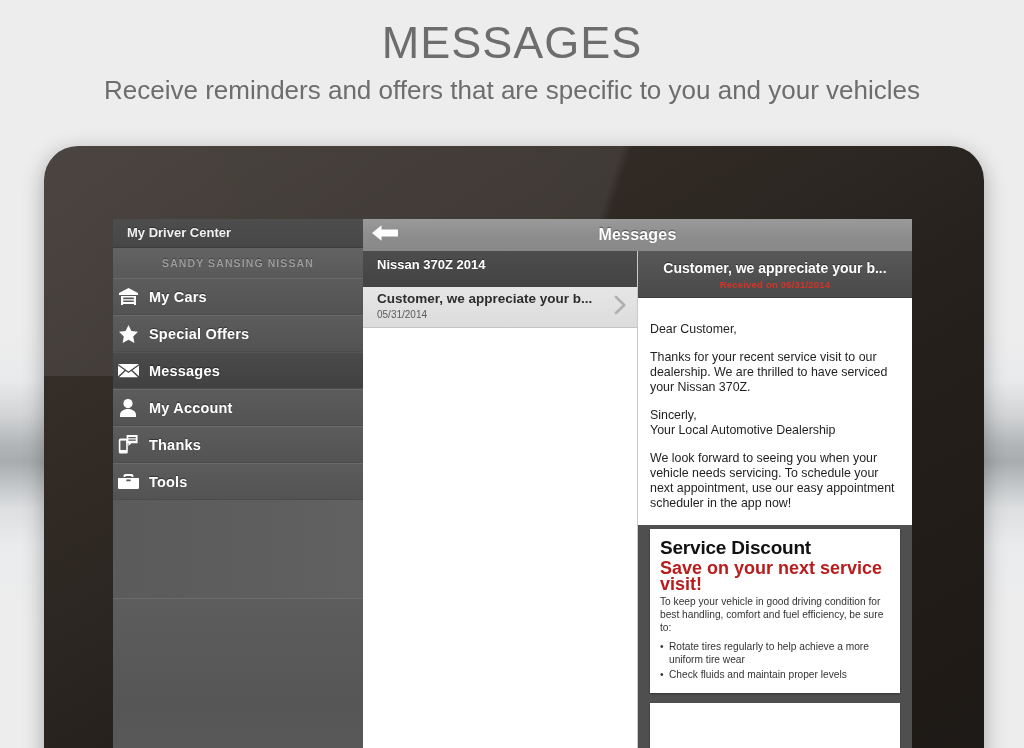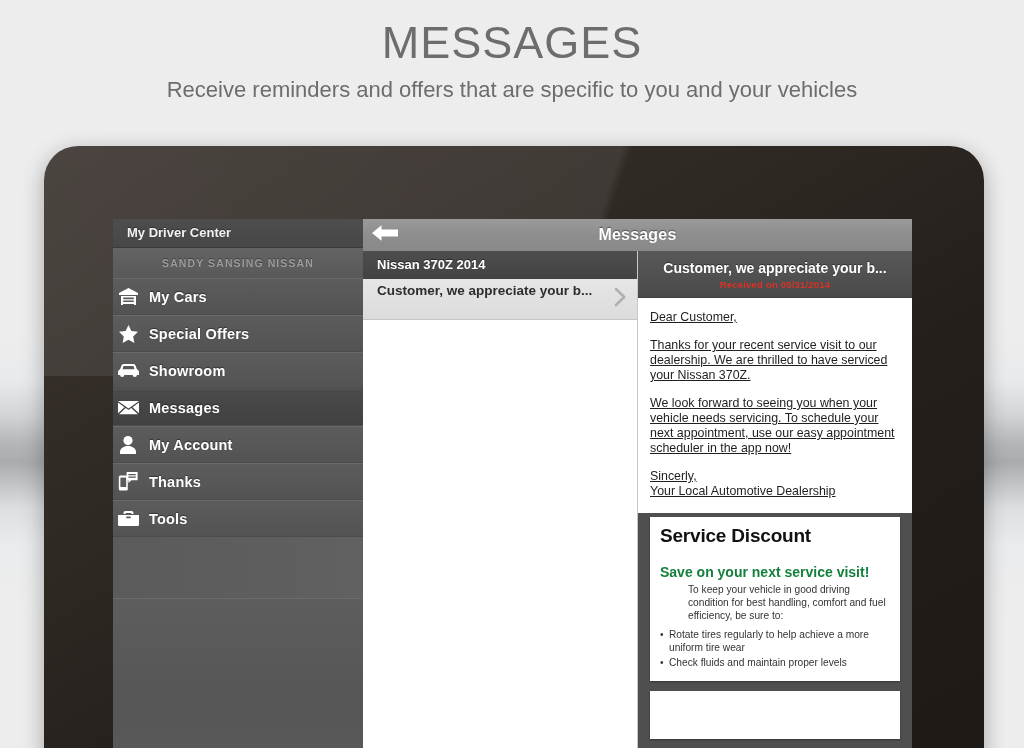--- a/index.html
+++ b/index.html
@@ -27,21 +27,21 @@
   
   #heading{
     position:absolute;left:0;top:0;width:1024px;text-align:center;
     z-index:5;
   }
   #title{
     font-size:45px;color:#6d6d6d;letter-spacing:1px;
     margin:18px 0 0 0;font-weight:400;line-height:50px;
   }
   #subtitle{
-    font-size:22px;color:#6d6d6d;margin:6px 0 0 0;font-weight:400;
+    font-size:26px;color:#6d6d6d;margin:6px 0 0 0;font-weight:400;
     line-height:32px;
   }
   
   #tablet{
     position:absolute;left:44px;top:146px;width:940px;height:640px;
     border-radius:34px 34px 10px 10px;
     background:
       linear-gradient(150deg,#3a332e 0%,#2e2823 38%,#241f1b 60%,#1d1916 100%);
     box-shadow:0 6px 22px rgba(0,0,0,.30);
     overflow:hidden;
@@ -115,21 +115,21 @@
     flex:1;text-align:center;font-size:16px;color:#fff;font-weight:700;
     text-shadow:0 -1px 1px rgba(0,0,0,.45);
     margin-right:44px;letter-spacing:.2px;
   }
   
   #list-col{
     position:absolute;left:250px;top:32px;width:274px;height:535px;
     background:#fff;border-right:1px solid #c9c9c9;
   }
   #list-group-header{
-    height:28px;line-height:28px;padding-left:14px;
+    height:36px;line-height:28px;padding-left:14px;
     background:linear-gradient(to bottom,#4d4d4d,#434343);
     color:#fff;font-size:13px;font-weight:700;
     text-shadow:0 -1px 0 rgba(0,0,0,.45);
   }
   .msg-row{
     height:36px;padding:4px 0 0 14px;
     background:linear-gradient(to bottom,#e6e6e6,#dcdcdc);
     border-bottom:1px solid #c4c4c4;
     position:relative;cursor:pointer;
   }
@@ -157,38 +157,38 @@
     text-shadow:0 -1px 0 rgba(0,0,0,.45);
   }
   #detail-received{
     font-size:9.5px;color:#d93226;font-weight:700;margin-top:2px;
     letter-spacing:.2px;
   }
   #detail-body{
     background:#fff;padding:12px 12px 14px 12px;
     font-size:12.4px;color:#1f1f1f;line-height:15px;
   }
-  #detail-body p{margin:0 0 13px 0;text-decoration:underline;}
+  #detail-body p{margin:12px 0 13px 0;}
   #detail-body p:last-child{margin-bottom:0;}
   
   #coupon-area{padding:4px 12px 0 12px;}
   .coupon{
     background:#fff;padding:8px 10px 10px 10px;
     box-shadow:0 1px 2px rgba(0,0,0,.35);
     margin-bottom:10px;
   }
   .coupon-title{
     font-size:19px;font-weight:700;color:#111;line-height:22px;
     letter-spacing:-.2px;
   }
   .coupon-tagline{
-    font-size:14px;font-weight:700;color:#15803d;line-height:16px;margin-top:17px;
+    font-size:18px;font-weight:700;color:#b91c1c;line-height:16px;margin-top:1px;
   }
   .coupon-text{
-    font-size:10.2px;color:#333;line-height:13px;margin-top:3px;margin-left:28px;
+    font-size:10.2px;color:#333;line-height:13px;margin-top:3px;
   }
   .coupon-list{
     margin:6px 0 0 0;padding:0;list-style:none;
   }
   .coupon-list li{
     font-size:10.2px;color:#333;line-height:13px;
     padding-left:9px;position:relative;margin-bottom:2px;
   }
   .coupon-list li:before{
     content:"\2022";position:absolute;left:0;top:0;
@@ -226,28 +226,20 @@
         <span class="nav-ico">
           <svg width="19" height="18" viewBox="0 0 19 18">
               <path fill="#fff" d="M9.5 0l2.9 5.9 6.6.9-4.8 4.6 1.2 6.5-5.9-3.1L3.6 18l1.2-6.6L0 6.8l6.6-.9z"></path>
             </svg>
         </span>
         <span class="nav-label">Special Offers</span>
       </div>
 
 
 
-      <div class="nav-item">
-        <span class="nav-ico">
-          <svg width="21" height="14" viewBox="0 0 21 14">
-              <path fill="#fff" d="M3.2 2.2 2 5.6C.8 5.9 0 6.9 0 8.1V11h2.1a2.1 2.1 0 0 0 4.2 0h8.4a2.1 2.1 0 0 0 4.2 0H21V8.1c0-1.2-.8-2.2-2-2.5l-1.2-3.4C17.5.9 16.4 0 15.1 0H5.9C4.6 0 3.5.9 3.2 2.2zM5.5 2h10l1 3.3h-12z"></path>
-            </svg>
-        </span>
-        <span class="nav-label">Showroom</span>
-      </div>
 
       <div class="nav-item active">
         <span class="nav-ico">
           <svg width="21" height="14" viewBox="0 0 21 14">
               <path fill="#fff" d="M0 0h21L10.5 7.6zM0 1.5l6.5 4.8L0 12.2zm21 0v10.7l-6.5-5.9zM7.7 7.1l2.8 2 2.8-2 6.6 6.1H1.1z"></path>
             </svg>
         </span>
         <span class="nav-label">Messages</span>
       </div>
 
@@ -296,40 +288,41 @@
         </span>
       </div>
       <div id="topbar-title">Messages</div>
     </div>
 
     <div id="list-col">
       <div id="list-group-header">Nissan 370Z 2014</div>
 
       <div class="msg-row">
         <div class="msg-sub">Customer, we appreciate your b...</div>
+        <div class="msg-date">05/31/2014</div>
         <span class="msg-chev">
           <svg width="13" height="20" viewBox="0 0 13 20">
               <path fill="none" stroke="#b0b0b0" stroke-width="2.6" stroke-linecap="round" stroke-linejoin="round" d="M2 2l8.2 8L2 18"></path>
             </svg>
         </span>
       </div>
     </div>
 
     <div id="detail-col">
       <div id="detail-header">
         <div id="detail-subject">Customer, we appreciate your b...</div>
         <div id="detail-received">Received on 05/31/2014</div>
       </div>
 
       <div id="detail-body">
         <p>Dear Customer,</p>
         <p>Thanks for your recent service visit to our dealership. We are thrilled to have serviced your Nissan 370Z.</p>
-        <p>We look forward to seeing you when your vehicle needs servicing. To schedule your next appointment, use our easy appointment scheduler in the app now!</p>
         <p style="white-space:pre-line">Sincerly,
 Your Local Automotive Dealership</p>
+        <p>We look forward to seeing you when your vehicle needs servicing. To schedule your next appointment, use our easy appointment scheduler in the app now!</p>
       </div>
 
       <div id="coupon-area">
         <div class="coupon">
           <div class="coupon-title">Service Discount</div>
           <div class="coupon-tagline">Save on your next service visit!</div>
           <div class="coupon-text">To keep your vehicle in good driving condition for best handling, comfort and fuel efficiency, be sure to:</div>
           <ul class="coupon-list">
             <li>Rotate tires regularly to help achieve a more uniform tire wear</li>
             <li>Check fluids and maintain proper levels</li>

